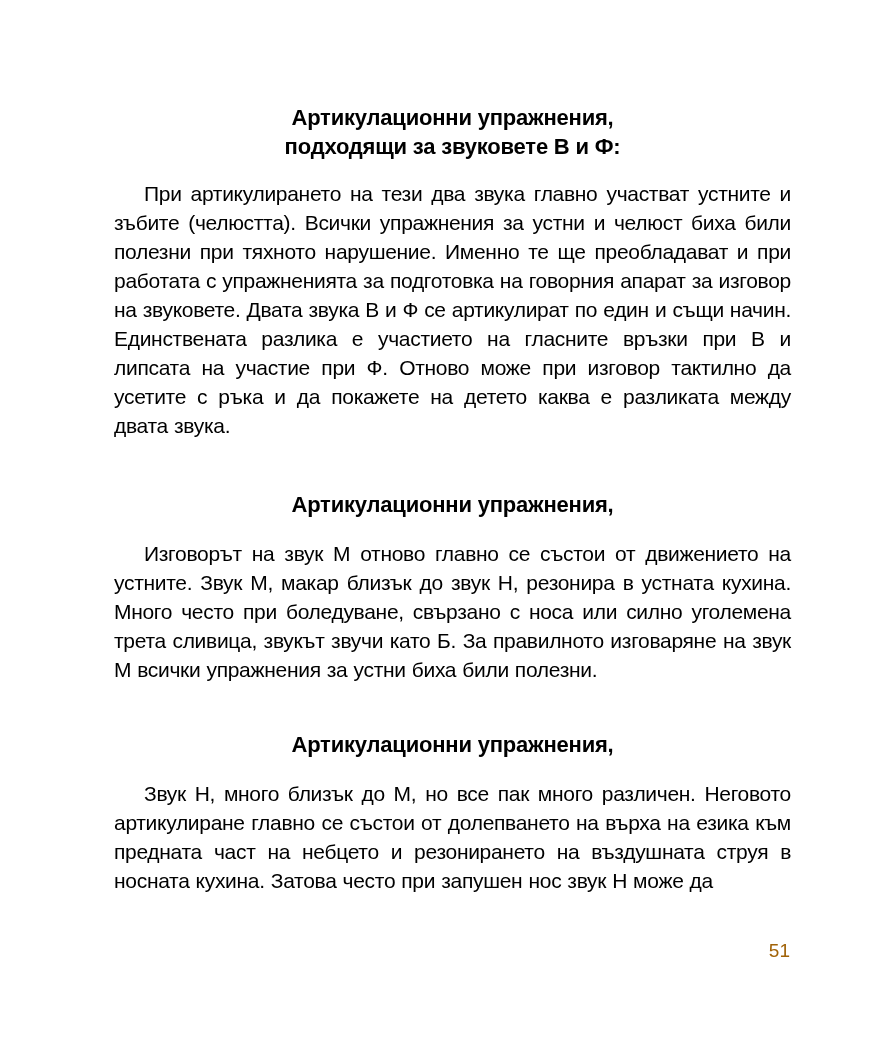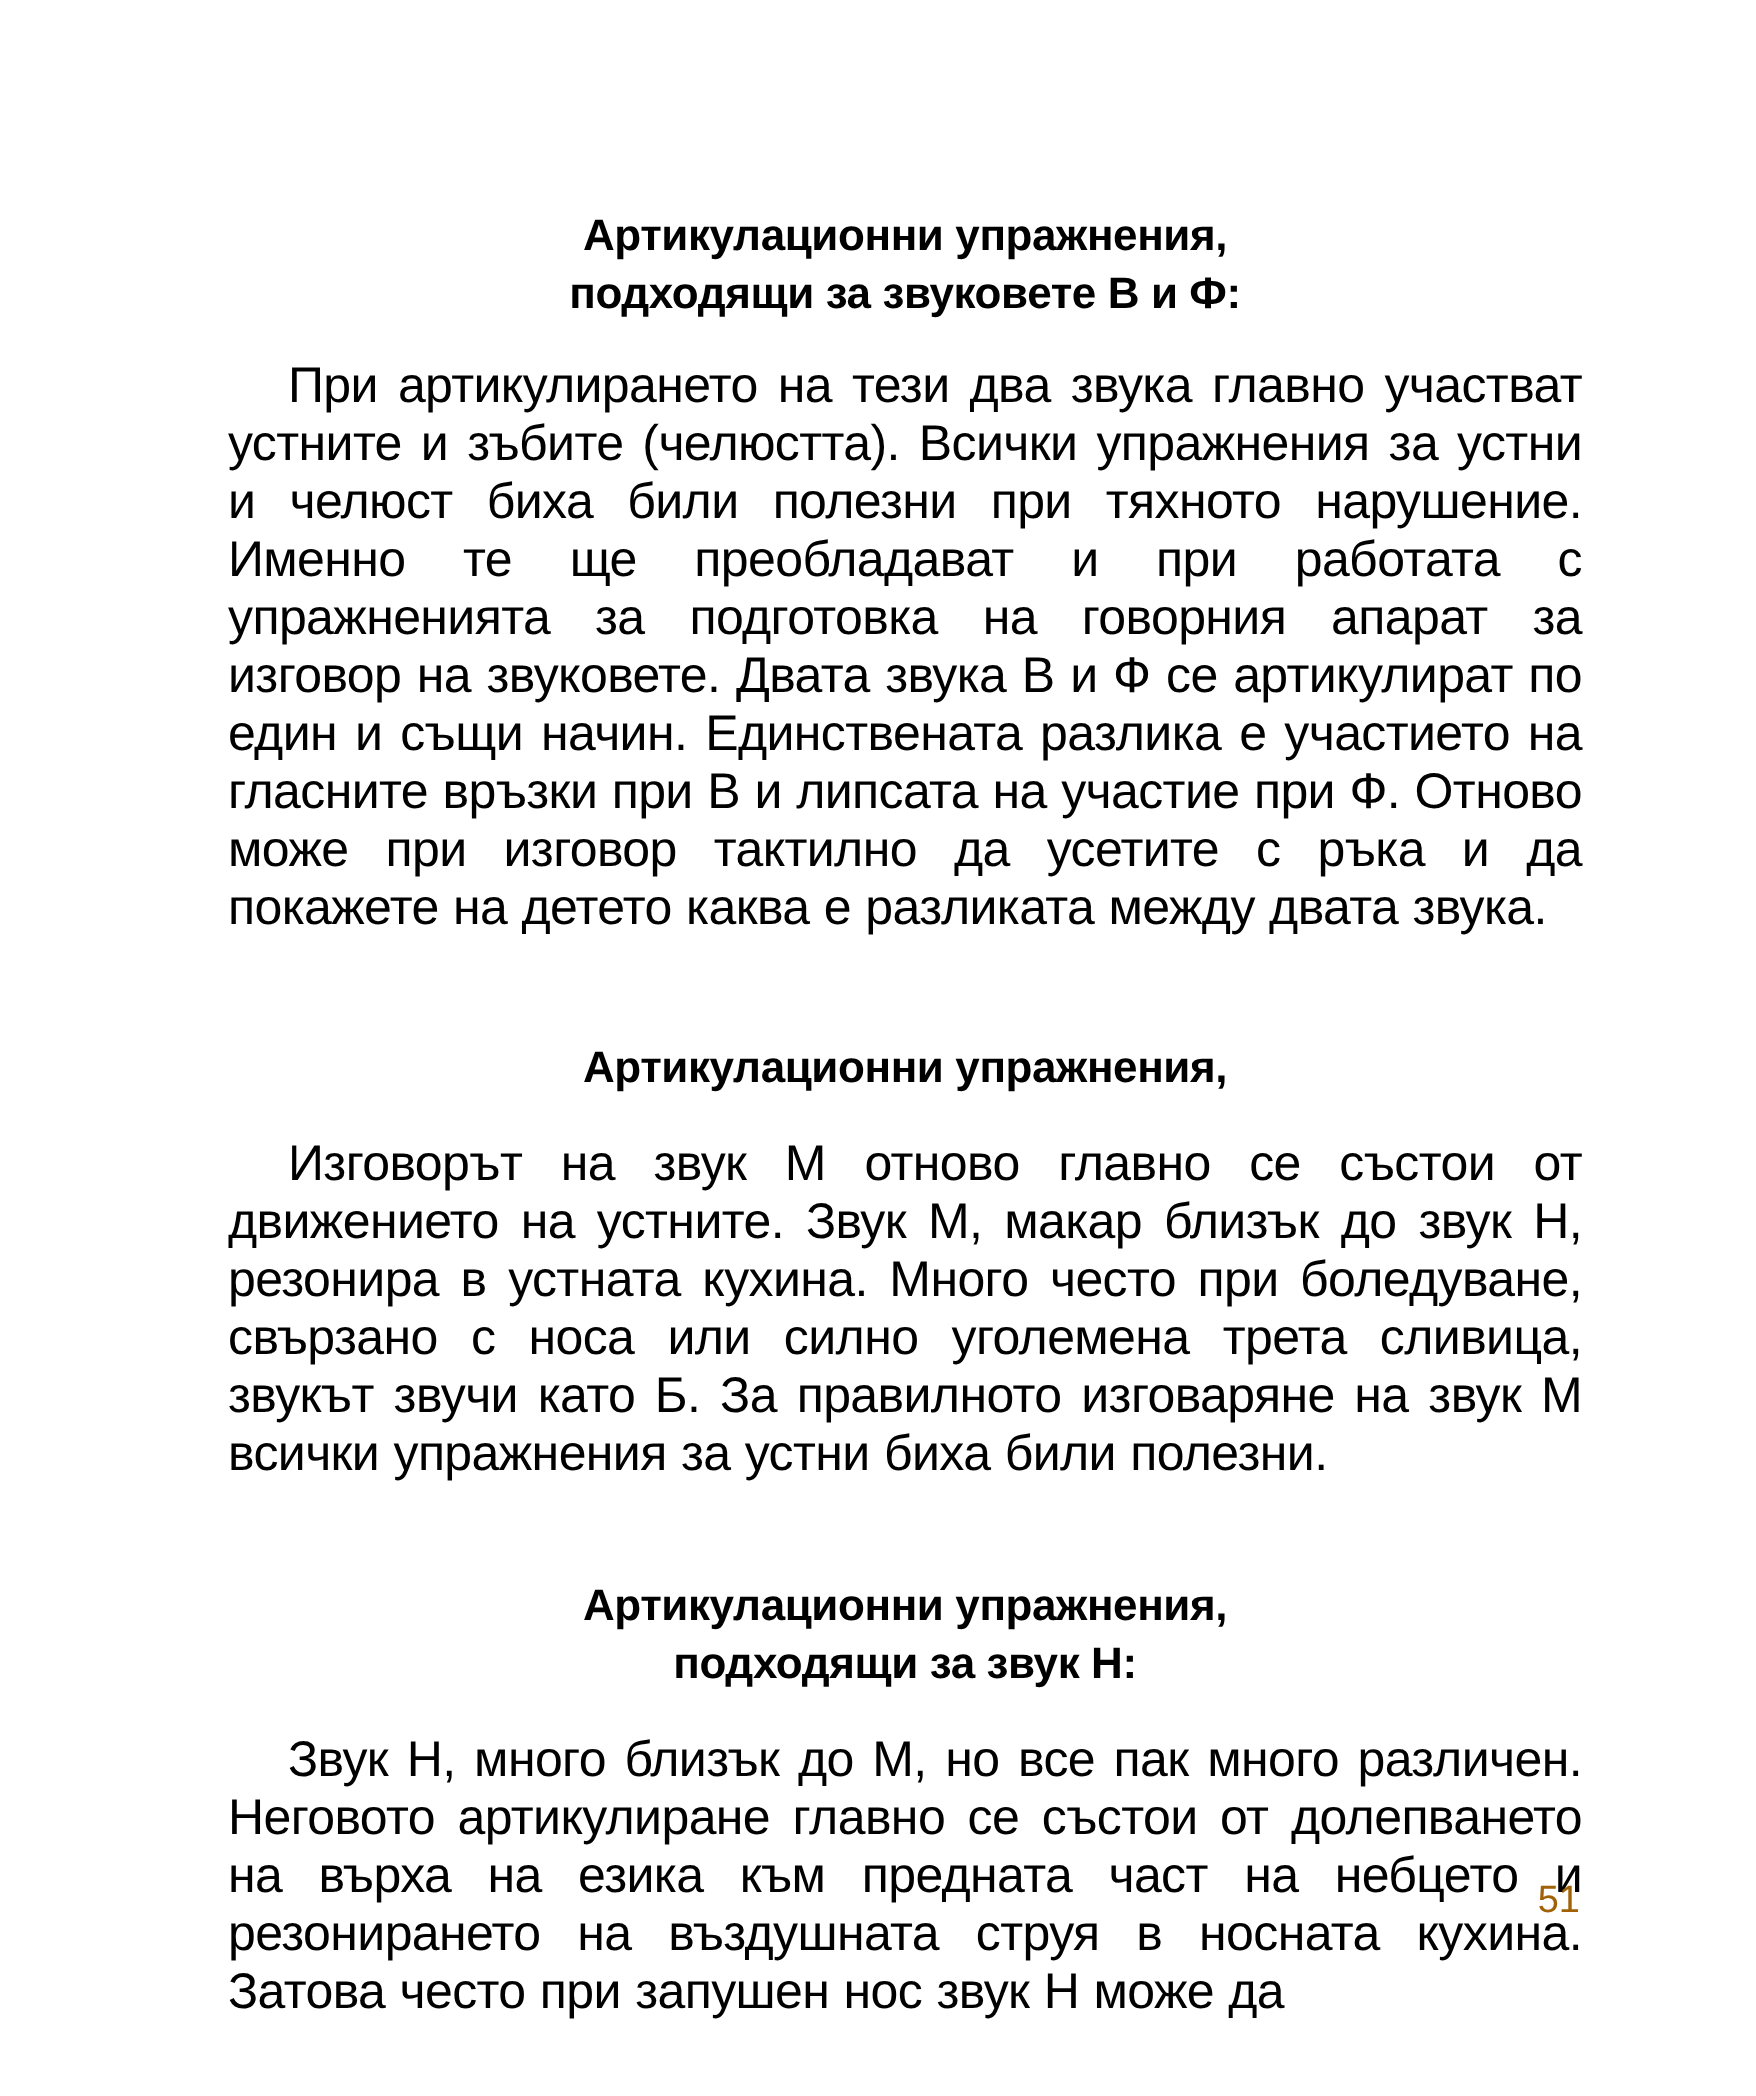--- a/index.html
+++ b/index.html
@@ -23,21 +23,21 @@
   }
   .section-heading {
     font-size: 22px;
     line-height: 29px;
     font-weight: bold;
     text-align: center;
     margin: 0 0 18px 0;
     letter-spacing: -0.2px;
   }
   .section-paragraph {
-    font-size: 25px;
+    font-size: 21px;
     line-height: 29px;
     text-align: justify;
     text-indent: 30px;
     margin: 0;
     letter-spacing: -0.3px;
     word-spacing: 0.5px;
   }
   .section + .section {
     display: block;
   }
@@ -71,20 +71,19 @@
   <div class="section section-m">
     <h2 class="section-heading">
       <span>Артикулационни упражнения,</span><br>
     </h2>
     <p class="section-paragraph">Изговорът на звук М отново главно се състои от движението на устните. Звук М, макар близък до звук Н, резонира в устната кухина. Много често при боледуване, свързано с носа или силно уголемена трета сливица, звукът звучи като Б. За правилното изговаряне на звук М всички упражнения за устни биха били полезни.</p>
   </div>
 
   <div class="section section-n">
     <h2 class="section-heading">
       <span>Артикулационни упражнения,</span><br>
-      <span>подходящи за звук Н:</span>
     </h2>
     <p class="section-paragraph">Звук Н, много близък до М, но все пак много различен. Неговото артикулиране главно се състои от долепването на върха на езика към предната част на небцето и резонирането на въздушната струя в носната кухина. Затова често при запушен нос звук Н може да</p>
   </div>
 
   <div class="page-number">51</div>
 
 </div>
 
 </body></html>

